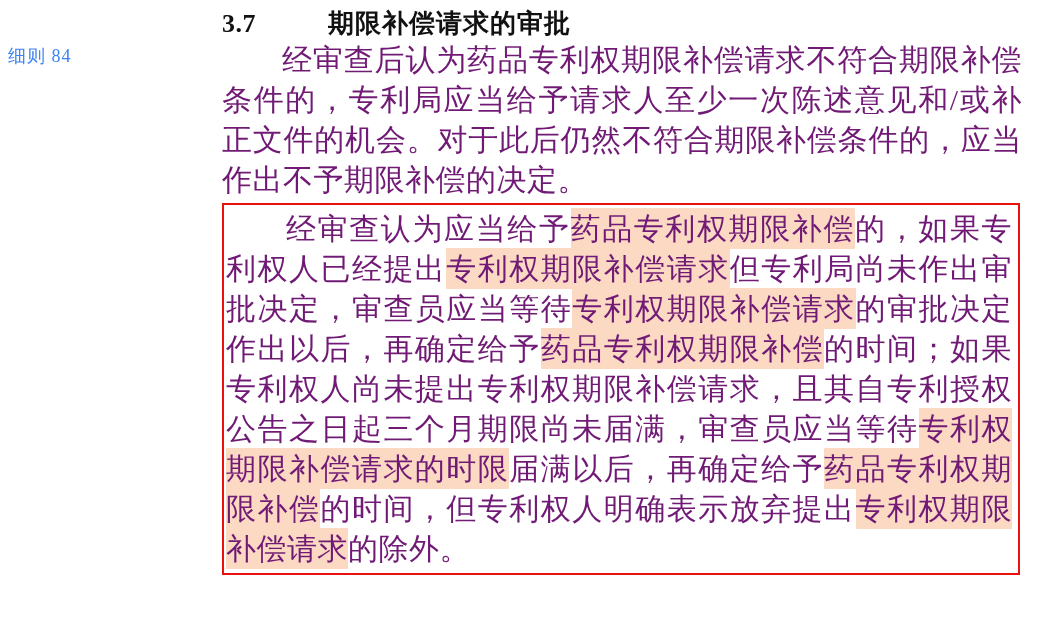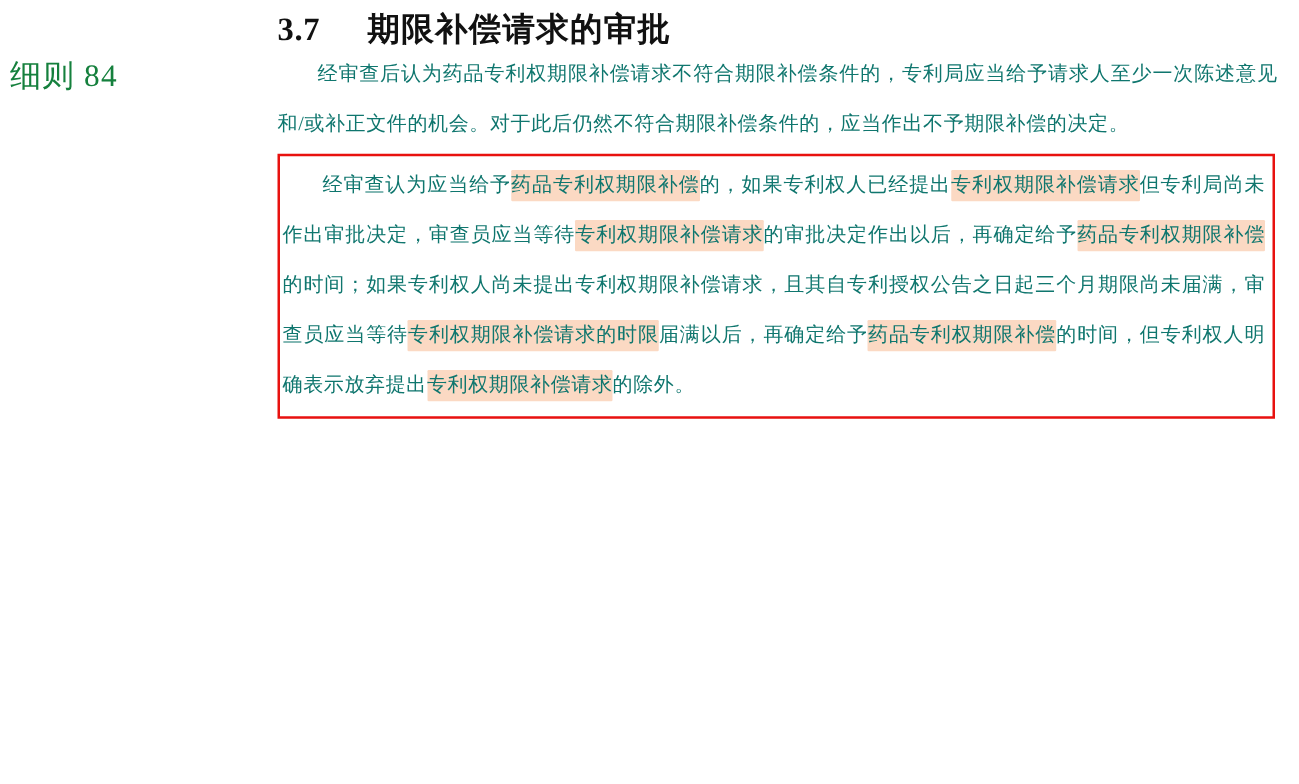--- a/index.html
+++ b/index.html
@@ -22,61 +22,62 @@
     top: 0;
     width: 1039px;
     height: 627px;
   }
 
   
   .margin-note {
     position: absolute;
     left: 8px;
     top: 44px;
-    font-size: 25px;
+    font-size: 18px;
     letter-spacing: 1px;
-    color: #15803d;
+    color: #3b82f6;
     white-space: nowrap;
   }
 
   
   .column {
     position: absolute;
     left: 222px;
     top: 0;
     width: 800px;
   }
 
   .heading {
     display: flex;
     align-items: baseline;
     font-size: 26px;
     font-weight: bold;
     color: #111;
     padding-top: 6px;
     height: 34px;
+    gap: 34px;
   }
   .heading .num {
     width: 72px;
     letter-spacing: 0.5px;
   }
   .heading .htext {
     letter-spacing: 1px;
     text-align: center;
   }
 
   p.para {
     margin: 0;
-    font-size: 16px;
+    font-size: 30px;
     line-height: 40px;
     text-align: justify;
     text-justify: inter-ideograph;
     letter-spacing: 0.5px;
     text-indent: 2em;
-    color: #0f766e;
+    color: #701a75;
   }
 
   .hl {
     background: #fbd9c3;
     padding: 4px 0;
     border-radius: 1px;
   }
 
   
   .boxed {

